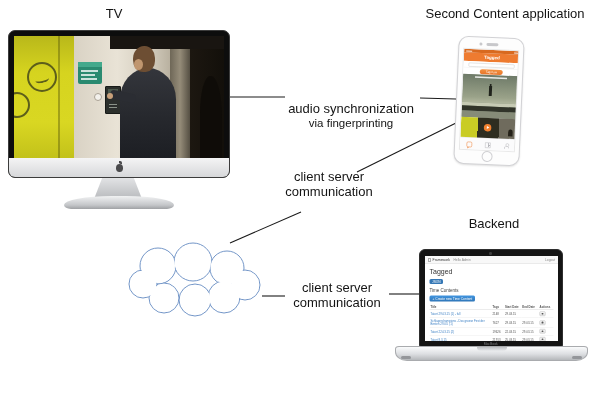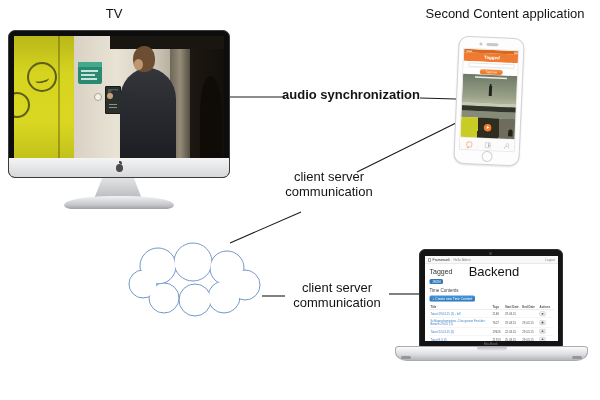--- a/index.html
+++ b/index.html
@@ -5,25 +5,25 @@
   * { margin:0; padding:0; box-sizing:border-box; }
   html,body { background:#fff; }
   body { font-family:"Liberation Sans", sans-serif; }
   .canvas { position:relative; width:600px; height:400px; background:#fff; overflow:hidden; }
   svg.overlay { position:absolute; left:0; top:0; width:600px; height:400px; z-index:1; }
 
   
   .dlabel { position:absolute; z-index:3; text-align:center; color:#141414; font-size:13px; line-height:1.12; }
   .tv-label       { left:84px;  top:7px;   width:60px; }
   .ssa-label      { left:415px; top:7px;   width:180px; }
-  .audio-label    { left:270px; top:88px;  width:162px;font-weight:bold; }
+  .audio-label    { left:270px; top:102px;  width:162px; }
   .audio-label .sub { font-size:11.5px; }
   .cs1-label      { left:279px; top:170px; width:100px; }
   .cs2-label      { left:287px; top:281px; width:100px; }
-  .backend-label  { left:454px; top:217px; width:80px;margin-top:48px; }
+  .backend-label  { left:454px; top:217px; width:80px; }
 
   
   .imac-frame { position:absolute; left:8px; top:30px; width:222px; height:148px; background:#0d0d0d;
     border:1px solid #3c3c3c; border-radius:7px; z-index:2; }
   .tv-picture { position:absolute; left:5px; top:5px; width:210px; height:123px; overflow:hidden; background:#211c15; }
   .tvp-yellow { position:absolute; left:0; top:0; width:60px; height:100%;
     background:linear-gradient(180deg,#b9b81a 0%,#d6d41f 30%,#d9d722 70%,#c2c11a 100%); }
   .tvp-seam { position:absolute; left:44px; top:0; width:2px; height:100%; background:rgba(96,96,12,.45); }
   .ring { position:absolute; border:2.5px solid #5c5e1b; border-radius:50%; }
   .ring1 { left:13px; top:26px; width:30px; height:30px; }
@@ -205,20 +205,21 @@
       <line x1="389" y1="294" x2="420" y2="294"></line>
     </g>
   </svg>
 
   <div class="dlabel tv-label">TV</div>
   <div class="dlabel ssa-label">Second Content application</div>
   <div class="dlabel backend-label">Backend</div>
 
   <div class="dlabel audio-label">
     <div>audio synchronization</div>
+    <div class="sub">via fingerprinting</div>
   </div>
   <div class="dlabel cs1-label">
     <div>client server</div>
     <div>communication</div>
   </div>
   <div class="dlabel cs2-label">
     <div>client server</div>
     <div>communication</div>
   </div>
 

